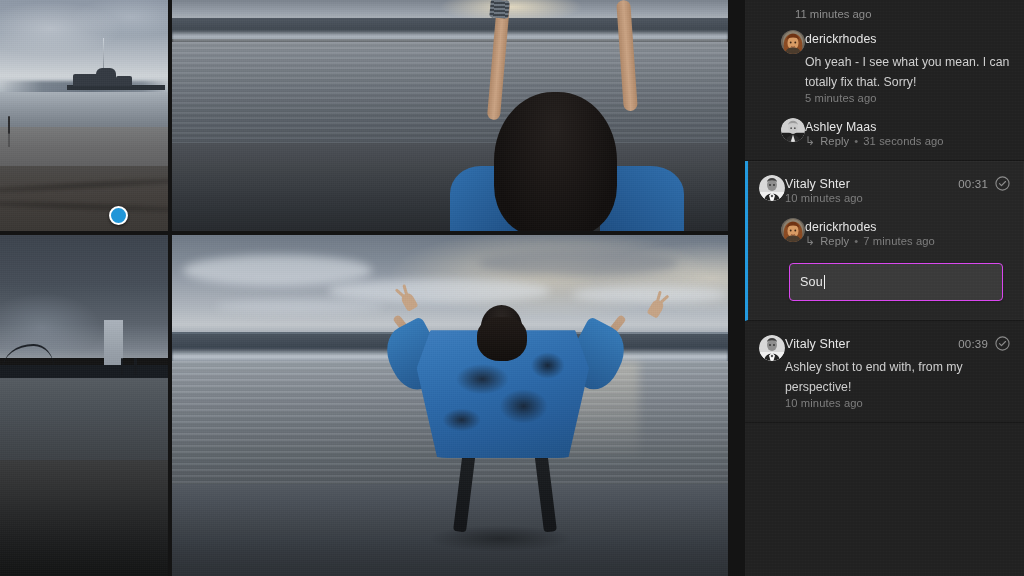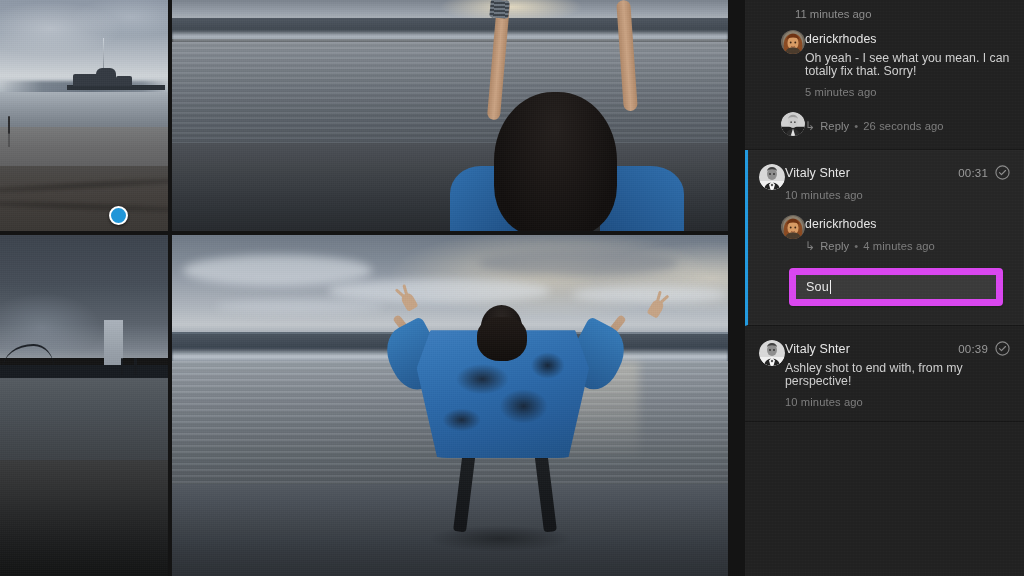--- a/index.html
+++ b/index.html
@@ -388,28 +388,27 @@
     font-size: 11.5px;
     letter-spacing: .2px;
     text-align: center;
   }
   .check-icon {
     width: 15px; height: 15px; display: block; opacity: .62;
   }
   .c-text {
     color: #cfcfcf;
     font-size: 12.3px;
-    line-height: 13px;
+    line-height: 20px;
     margin-top: 5px;
     word-wrap: break-word;
   }
   .c-meta {
     color: #7d7d7d;
     font-size: 11.2px;
-    margin-top: 8px;
     display: flex;
     align-items: flex-start;
     gap: 5px;
     letter-spacing: .1px;
   }
   .reply-arrow {
     font-size: 12px;
     line-height: 1;
     color: #7d7d7d;
     display: inline-block;
@@ -424,21 +423,21 @@
   }
   .reply .avatar { width: 24px; height: 24px; flex: 0 0 24px; }
   .reply .c-name { font-size: 12.3px; }
 
   
   .composer {
     margin: 16px 0 6px 30px;
     width: 214px;
     height: 38px;
     background: #3a3a3a;
-    border: 7px solid #d946ef;
+    border: 1px solid #d946ef;
     border-radius: 4px;
     display: flex;
     align-items: center;
     padding: 0 10px;
     box-shadow: 0 1px 2px rgba(0,0,0,.25);
   }
   .composer .val {
     color: #e8e8e8;
     font-size: 12.6px;
     letter-spacing: .2px;
@@ -611,25 +610,28 @@
                 <ellipse cx="13" cy="11" rx="5.2" ry="6.2" fill="#c9c9c9"></ellipse>
                 <path d="M7.5 8q1-5 5.5-5T18.5 8q-1-2.5-5.5-2.5T7.5 8z" fill="#9b9b9b"></path>
                 <ellipse cx="11" cy="11" rx=".9" ry="1" fill="#4a4a4a"></ellipse>
                 <ellipse cx="15" cy="11" rx=".9" ry="1" fill="#4a4a4a"></ellipse>
                 <path d="M5 26c.8-5 4-7.5 8-7.5s7.2 2.5 8 7.5z" fill="#2b2b2b"></path>
                 <path d="M13 18l2.5 8h-5z" fill="#e2e2e2"></path>
               </g>
             </svg>
           </div>
           <div class="c-body">
+            <div class="c-name-row">
+              <div class="c-name">Ashley Maas</div>
+            </div>
             <div class="c-meta">
               <span class="reply-arrow">↳</span>
               <span class="reply-link">Reply</span>
               <span class="meta-dot">•</span>
-              <span>26 seconds ago</span>
+              <span>31 seconds ago</span>
             </div>
           </div>
         </div>
 
       </div>
     </div>
 
     <div class="thread active">
       <div class="inner">
 
@@ -693,21 +695,21 @@
             </svg>
           </div>
           <div class="c-body">
             <div class="c-name-row">
               <div class="c-name">derickrhodes</div>
             </div>
             <div class="c-meta">
               <span class="reply-arrow">↳</span>
               <span class="reply-link">Reply</span>
               <span class="meta-dot">•</span>
-              <span>4 minutes ago</span>
+              <span>7 minutes ago</span>
             </div>
           </div>
         </div>
 
         <div class="composer">
           <span class="val">Sou</span>
             <span class="caret"></span>
         </div>
 
       </div>

